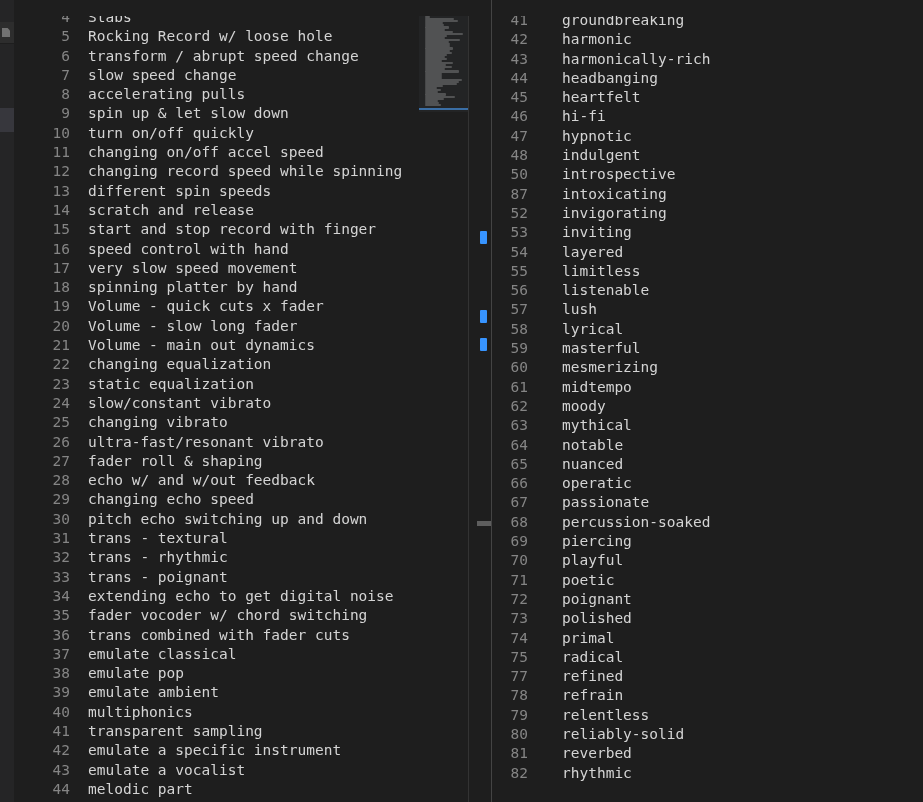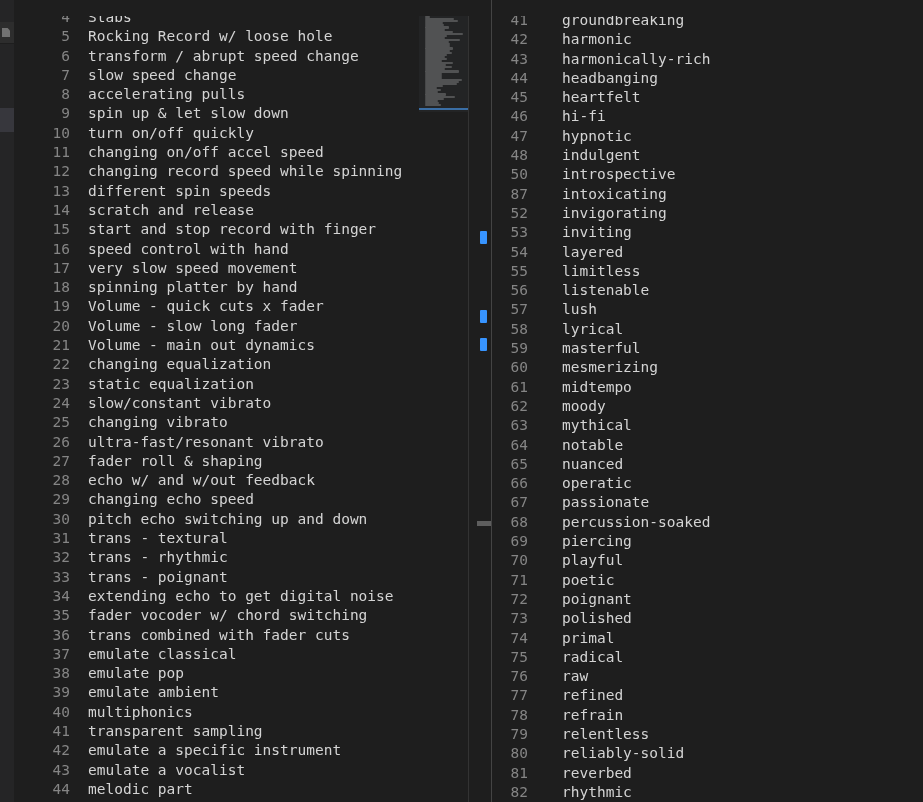--- a/index.html
+++ b/index.html
@@ -334,21 +334,20 @@
         <div class="code-line"><span class="ln">66</span><span class="code-txt">operatic</span></div>
         <div class="code-line"><span class="ln">67</span><span class="code-txt">passionate</span></div>
         <div class="code-line"><span class="ln">68</span><span class="code-txt">percussion-soaked</span></div>
         <div class="code-line"><span class="ln">69</span><span class="code-txt">piercing</span></div>
         <div class="code-line"><span class="ln">70</span><span class="code-txt">playful</span></div>
         <div class="code-line"><span class="ln">71</span><span class="code-txt">poetic</span></div>
         <div class="code-line"><span class="ln">72</span><span class="code-txt">poignant</span></div>
         <div class="code-line"><span class="ln">73</span><span class="code-txt">polished</span></div>
         <div class="code-line"><span class="ln">74</span><span class="code-txt">primal</span></div>
         <div class="code-line"><span class="ln">75</span><span class="code-txt">radical</span></div>
-        <div class="code-line"><span class="ln">76</span><span class="code-txt">raw</span></div>
         <div class="code-line"><span class="ln">77</span><span class="code-txt">refined</span></div>
         <div class="code-line"><span class="ln">78</span><span class="code-txt">refrain</span></div>
         <div class="code-line"><span class="ln">79</span><span class="code-txt">relentless</span></div>
         <div class="code-line"><span class="ln">80</span><span class="code-txt">reliably-solid</span></div>
         <div class="code-line"><span class="ln">81</span><span class="code-txt spell">reverbed</span></div>
         <div class="code-line"><span class="ln">82</span><span class="code-txt">rhythmic</span></div>
       </div>
     <div class="overview" id="right-overview"></div>
   </div>
 

